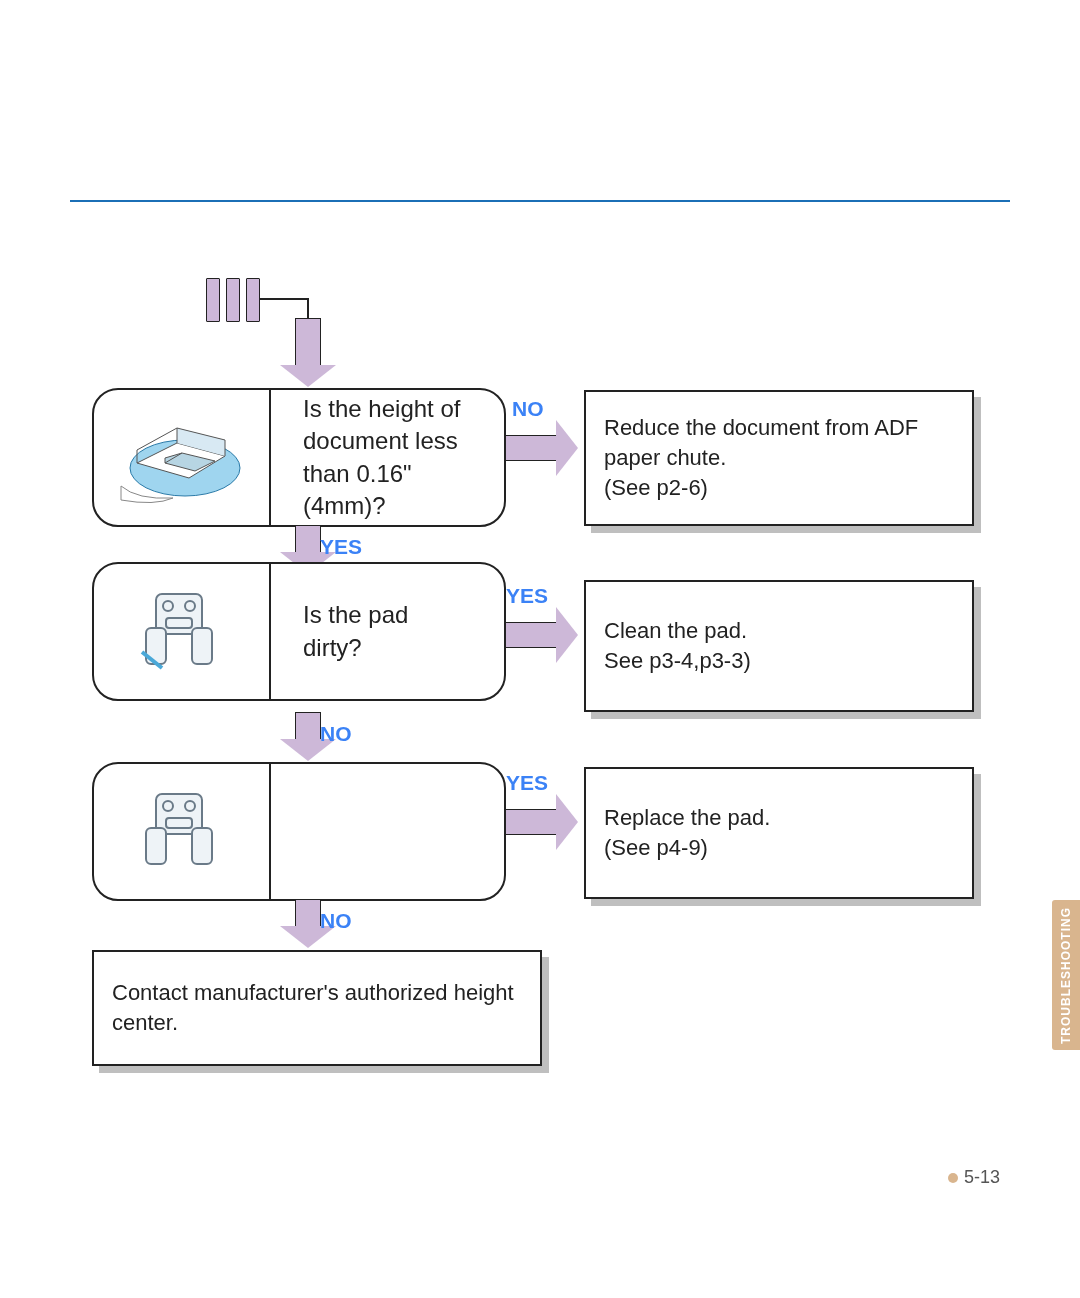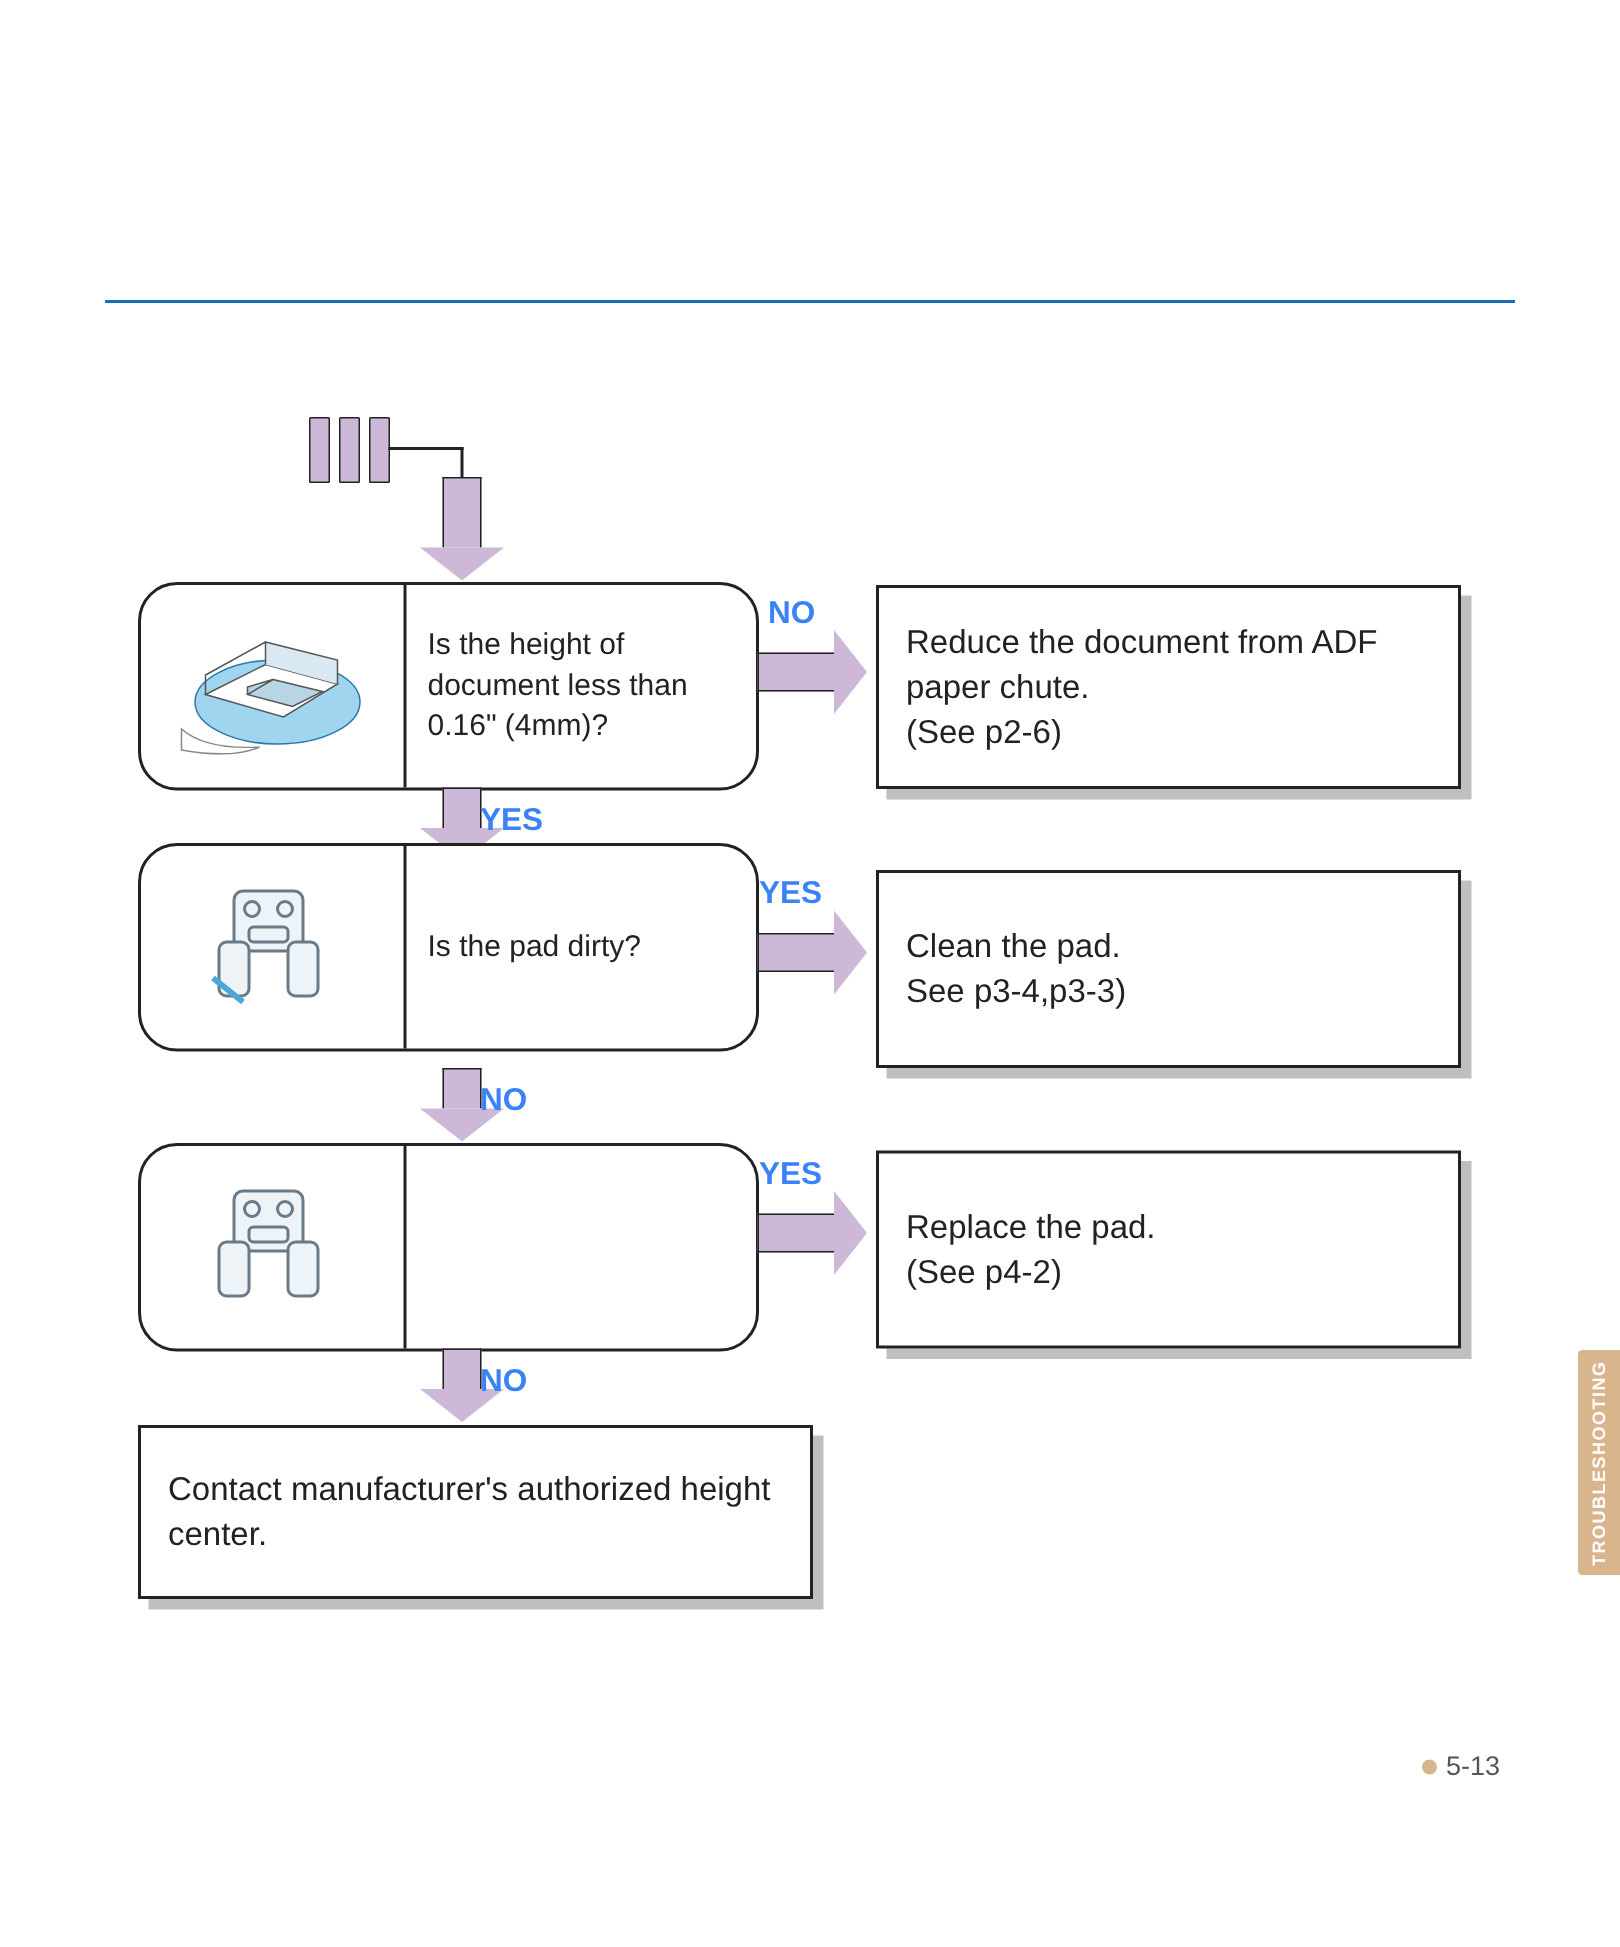--- a/index.html
+++ b/index.html
@@ -30,21 +30,21 @@
 
   
   .elbow{position:absolute;border-color:#222;border-style:solid;border-width:0}
 
   
   .albl{position:absolute;font:700 21px Arial;color:#3b82f6}
 
   
   .dbox{position:absolute;width:410px;height:135px;border:2px solid #222;border-radius:26px;background:#fff;display:flex}
   .dimg{flex:0 0 175px;border-right:2px solid #222;display:flex;align-items:center;justify-content:center}
-  .dtxt{flex:1;display:flex;align-items:center;padding:0 14px;font-size:20px;line-height:1.35}
+  .dtxt{flex:1;display:flex;align-items:center;padding:0 32px;font-size:24px;line-height:1.35}
 
   
   .abox{position:absolute;border:2px solid #222;background:#fff;display:flex;align-items:center;padding:16px 18px;box-shadow:7px 7px 0 #bfbfbf;font-size:22px;line-height:1.35}
 
   
   svg{display:block}
 </style>
 </head>
 <body>
 
@@ -155,21 +155,21 @@
   </div>
 
   <div class="hwrap" style="left:505px;top:794px">
     <div class="hshaft" style="width:50px"></div>
     <div class="hhead"></div>
   </div>
   <div class="albl" style="left:506px;top:771px">YES</div>
 
   <div class="abox" style="left:584px;top:767px;width:350px;height:96px">
     <span style="white-space:pre-line">Replace the pad.
-(See p4-2)</span>
+(See p4-9)</span>
   </div>
 
   <div class="vwrap" style="left:280px;top:899px">
     <div class="vshaft" style="height:26px"></div>
     <div class="vhead"></div>
   </div>
   <div class="albl" style="left:320px;top:909px">NO</div>
 
   <div class="abox" style="left:92px;top:950px;width:410px;height:80px">
     <span>Contact manufacturer's authorized height center.</span>

